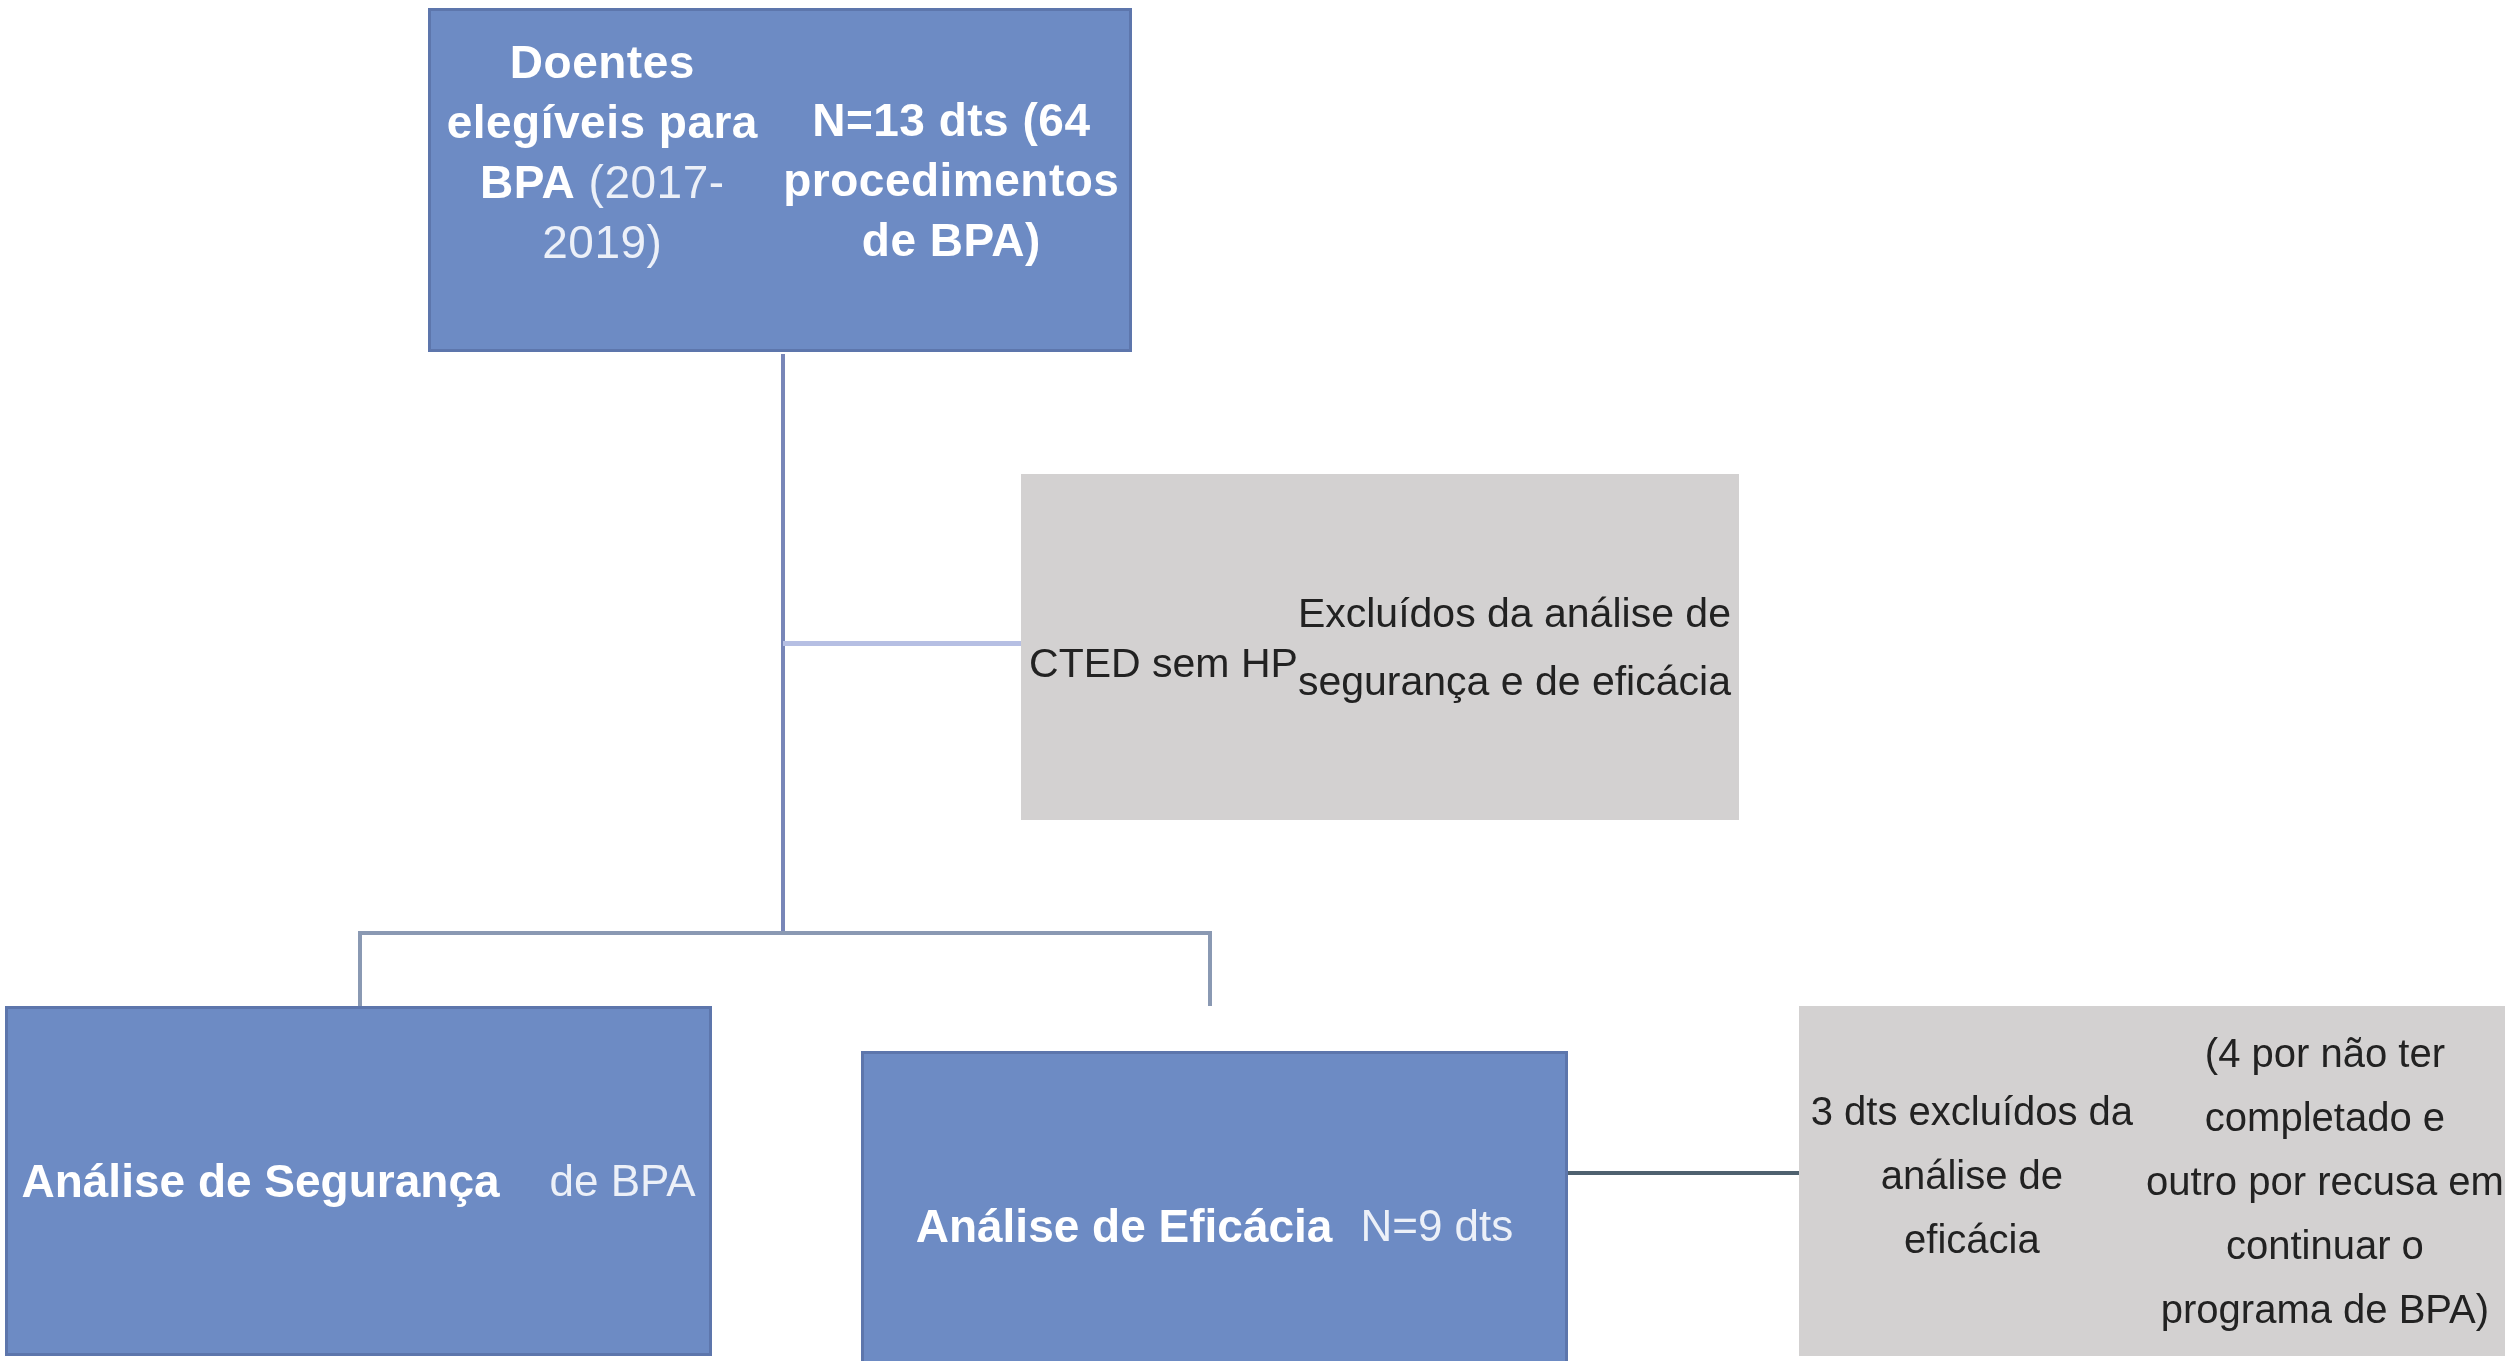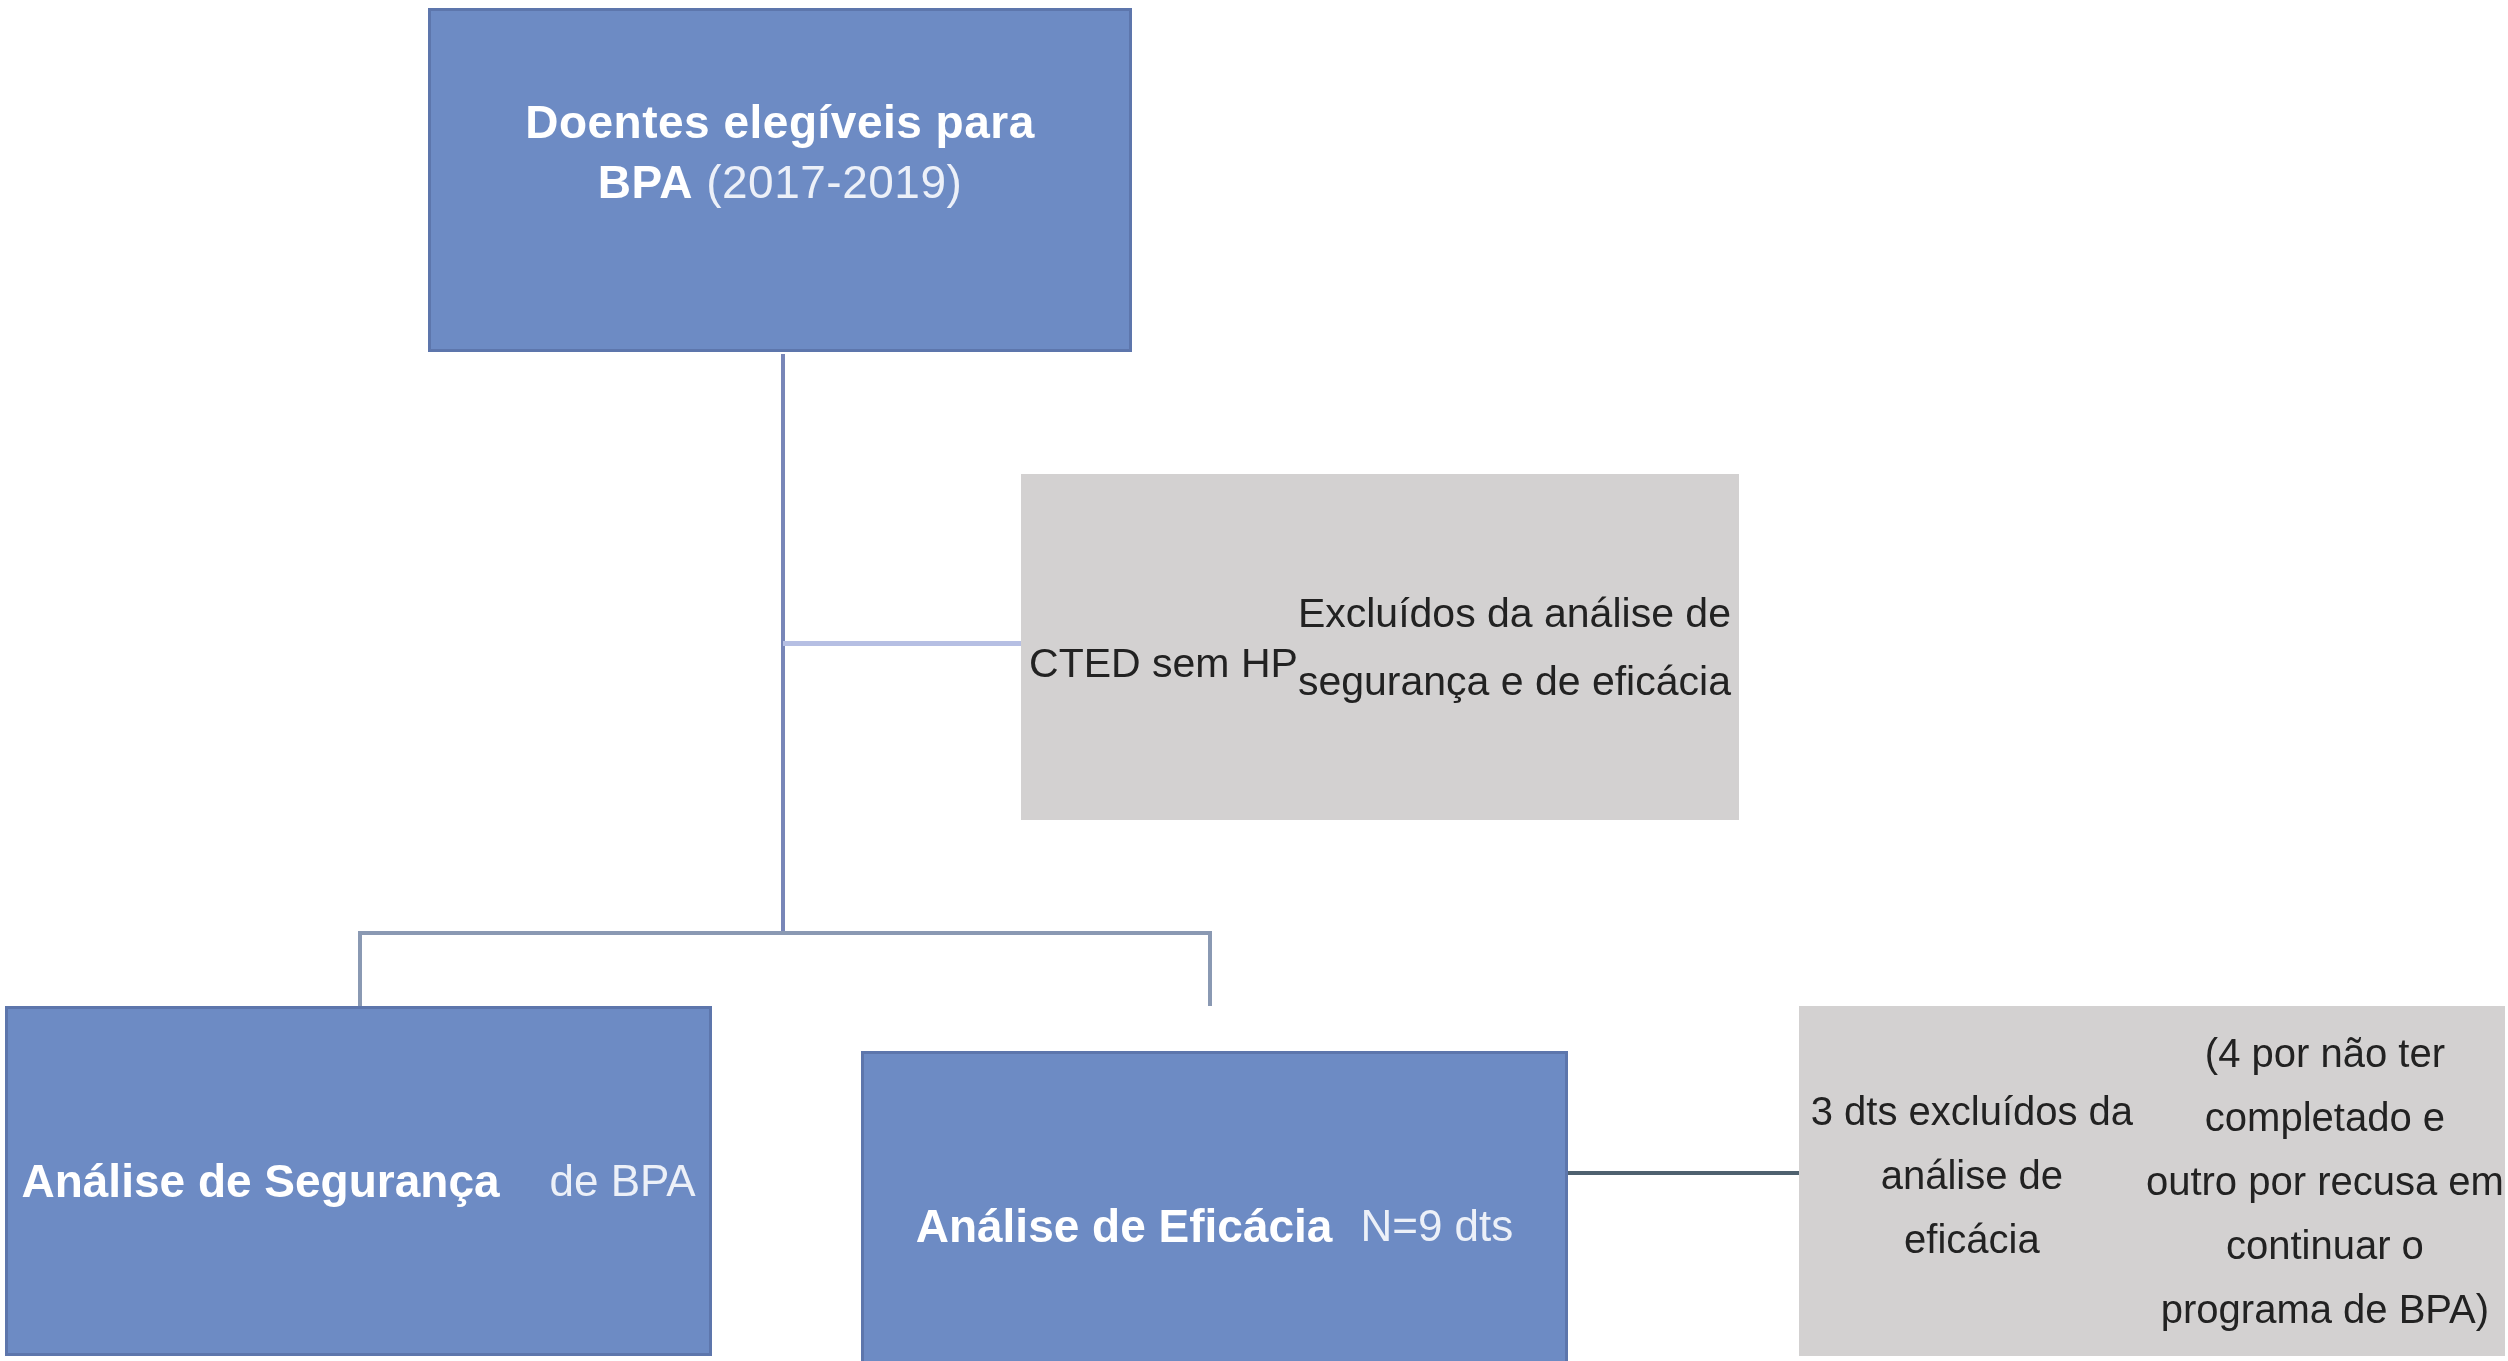--- a/index.html
+++ b/index.html
@@ -102,20 +102,24 @@
   <div class="line" id="line-drop-left"></div>
   <div class="line" id="line-drop-right"></div>
   <div class="line" id="line-excl-bot"></div>
 
   <div class="box blue" id="box-eligible">
     <p class="para1">
       <span class="bold">Doentes elegíveis para</span><br>
       <span class="bold">BPA</span>
       <span class="thin">(2017-2019)</span>
     </p>
+    <p class="para2 bold">
+      <span>N=13 dts (64</span><br>
+      <span>procedimentos de BPA)</span>
+    </p>
   </div>
 
   <div class="box gray" id="box-excl-top">
     <p class="para1">
       <br>
       <span>CTED sem HP</span>
     </p>
     <p class="para2">
       <span>Excluídos da análise de</span><br>
       <span>segurança e de eficácia</span>

